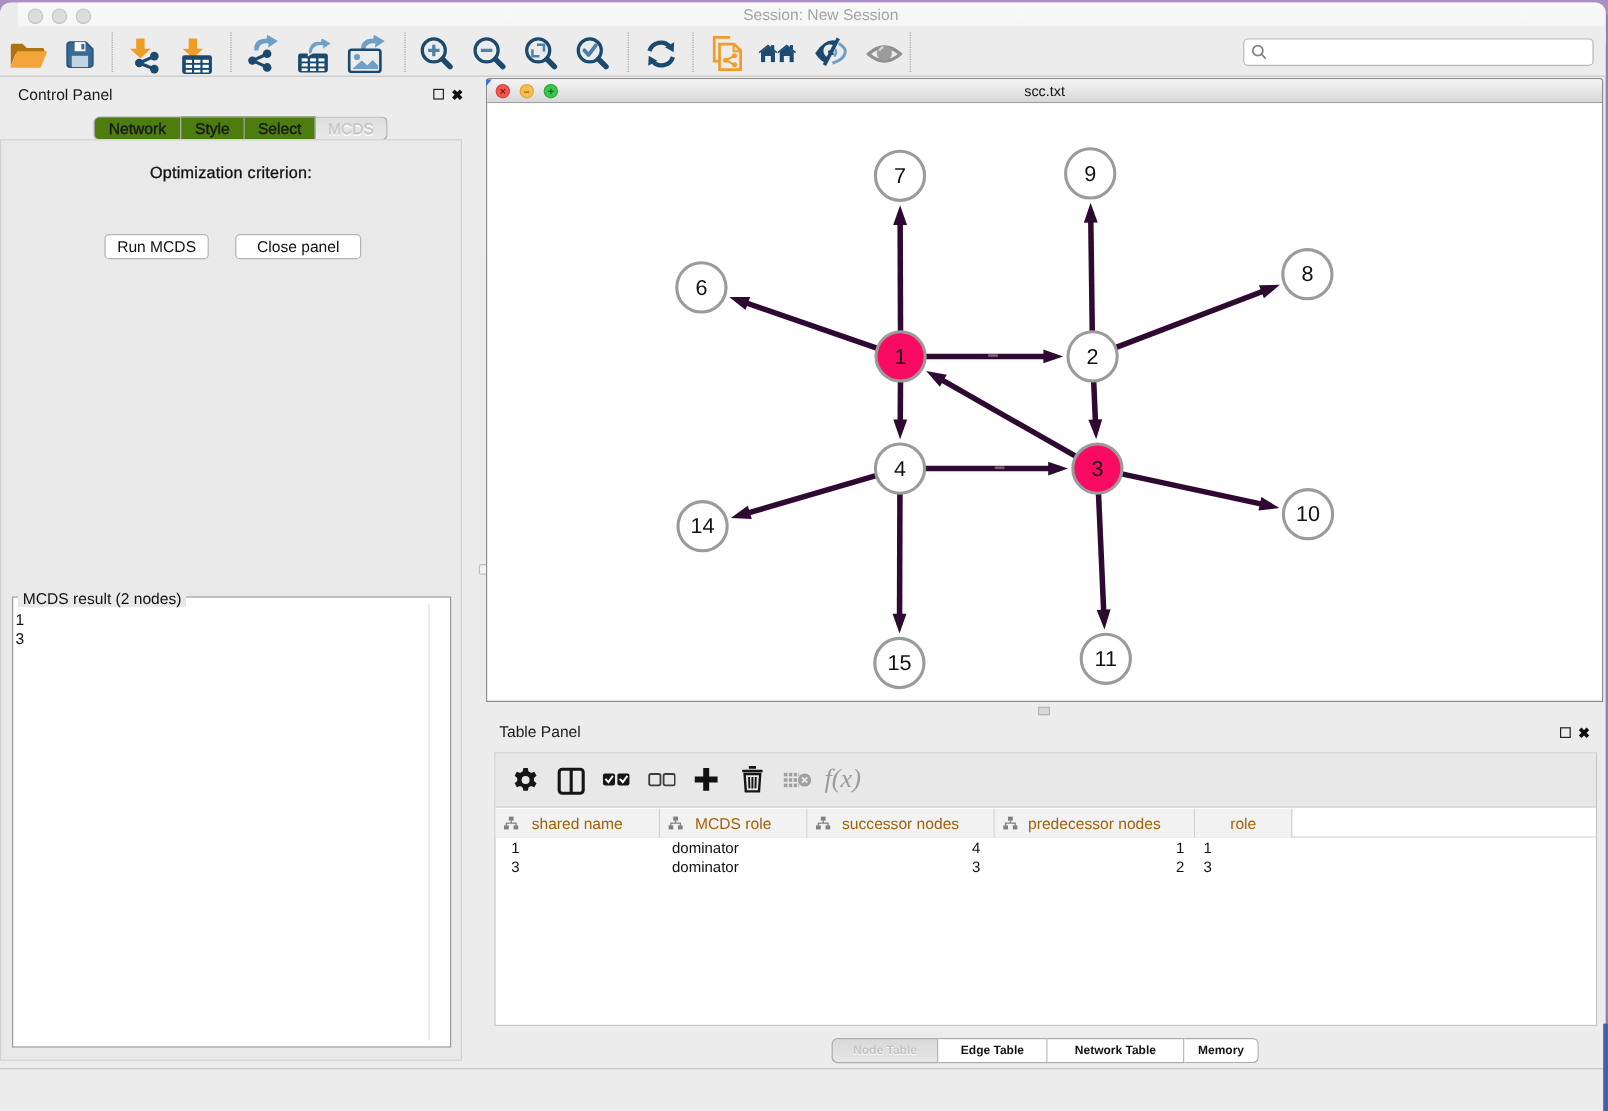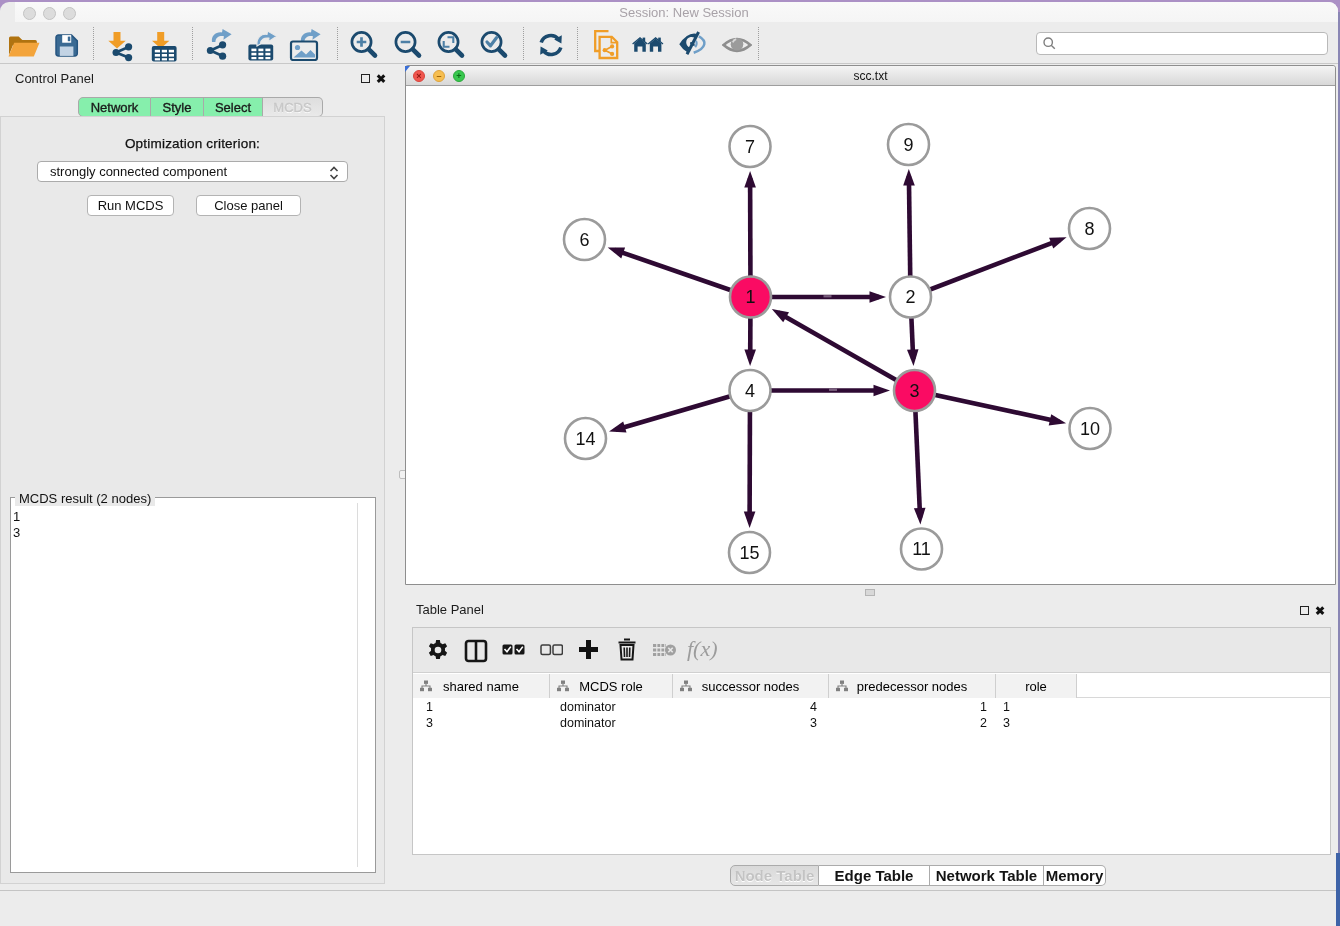--- a/index.html
+++ b/index.html
@@ -9,46 +9,46 @@
 #titlebar{left:15px;top:0;width:1338px;height:36px;background:linear-gradient(#f9f9f9,#f2f2f2);border-bottom:1px solid #d9d9d9}
 .tl{top:5px;width:13px;height:13px;border-radius:50%;background:#dcdcdc;border:1px solid #c3c3c3}
 #wtitle{left:0;top:3px;width:1338px;text-align:center;font-size:13px;color:#a8a2a8}
 #toolbar{left:0;top:20px;width:1338px;height:42px;background:#ececec;border-bottom:1px solid #c8c8c8}
 .sep{top:5px;height:33px;width:0;border-left:1px dotted #9f9f9f}
 #searchbox{left:1036px;top:10px;width:292px;height:23px;background:#fff;border:1px solid #b9b9b9;border-radius:4px}
 #cp-title{left:15px;top:69px;font-size:13px;color:#1c1c1c}
 .hicon-sq{width:9px;height:9px;border:1.5px solid #222}
 .hicon-x{font-size:12px;color:#111;font-weight:bold;line-height:1}
 #tabs{left:78px;top:95px;height:20px;display:flex;font-size:13px;color:#1a1a1a;-webkit-text-stroke:0.35px #1a1a1a}
-#tabs .tab{background:#86efac;border:1px solid #a9a9a9;border-left:none;display:flex;align-items:center;justify-content:center;height:20px}
+#tabs .tab{background:#4d7c0f;border:1px solid #a9a9a9;border-left:none;display:flex;align-items:center;justify-content:center;height:20px}
 #tabs .tab:first-child{border-left:1px solid #a9a9a9;border-radius:5px 0 0 5px}
 #tabs .tab:last-child{border-radius:0 5px 5px 0}
 #tabs .tab.dis{background:linear-gradient(#dedede,#e9e9e9);color:#c7c7c7;text-shadow:0 1px 0 #fff;-webkit-text-stroke:0.35px #c7c7c7}
 #cpanel{left:0;top:114px;width:385px;height:768px;background:#e9e9e9;border:1px solid #d2d2d2}
 #optlabel{left:0;top:19px;width:383px;text-align:center;font-size:13.5px;letter-spacing:.2px;color:#111;-webkit-text-stroke:0.25px #111}
 #combo{left:36px;top:44px;width:311px;height:21px;background:#fff;border:1px solid #ababab;border-radius:4px;font-size:13px;color:#111;line-height:20px;padding-left:12px}
 .btn{background:#fff;border:1px solid #b3b3b3;border-radius:4px;font-size:13px;color:#111;display:flex;align-items:center;justify-content:center}
 #fieldset{left:9px;top:380px;width:366px;height:376px;background:#fff;border:1px solid #9a9a9a}
 #legend{left:4px;top:-7px;background:#e9e9e9;padding:0 4px;font-size:13px;color:#111}
 #mcdsvals{left:2px;top:11px;font-size:13px;color:#111;line-height:16px}
 #vline{left:346px;top:5px;width:1px;height:364px;background:#dcdcdc}
 #divhandle{left:399px;top:468px;width:8px;height:9px;background:#f2f2f2;border:1px solid #bdbdbd;border-radius:2px}
 #netframe{left:405px;top:63px;width:931px;height:520px;border:1px solid #8e8e8e;border-radius:3px 3px 0 0;background:#fff}
 #netheader{left:0;top:0;width:929px;height:20px;background:linear-gradient(#f4f4f4,#d8d8d8);border-bottom:1px solid #9e9e9e;border-radius:3px 3px 0 0}
 .light{top:4px;width:12px;height:12px;border-radius:50%;font-size:9px;font-weight:bold;text-align:center;line-height:11px}
 #nettitle{left:0;top:3px;width:929px;text-align:center;font-size:12px;color:#111}
 #bothandle{left:865px;top:587px;width:10px;height:7px;background:#d8d8d8;border:1px solid #b5b5b5}
 #tp-title{left:416px;top:600px;font-size:13px;color:#1c1c1c}
 #tpbox{left:412px;top:625px;width:919px;height:228px;background:#fff;border:1px solid #c6c6c6}
 #tptoolbar{left:0;top:0;width:917px;height:45px;background:#e8e8e8;border-bottom:1px solid #d0d0d0}
-#thead{left:0;top:46px;width:917px;height:24px;border-bottom:1px solid #d8d8d8;font-size:13px;color:#000000}
+#thead{left:0;top:46px;width:917px;height:24px;border-bottom:1px solid #d8d8d8;font-size:13px;color:#a16207}
 .hcell{position:absolute;top:0;height:24px;background:#f2f2f2;border-right:1px solid #cfcfcf;display:flex;align-items:center;justify-content:center}
 .hico{position:absolute;left:7px;top:6px}
 .trow{position:absolute;font-size:12.5px;color:#111;height:17px;line-height:17px}
-#btabs{left:730px;top:863px;height:21px;display:flex;font-size:15px;font-weight:bold;color:#141414}
+#btabs{left:693px;top:863px;height:21px;display:flex;font-size:10px;font-weight:bold;color:#141414}
 #btabs .tab{background:#fff;border:1px solid #ababab;border-left:none;display:flex;align-items:center;justify-content:center;height:21px}
 #btabs .tab:first-child{border-left:1px solid #ababab;border-radius:5px 0 0 5px}
 #btabs .tab:last-child{border-radius:0 5px 5px 0}
 #btabs .tab.dis{background:linear-gradient(#d9d9d9,#e6e6e6);color:#c3c3c3;text-shadow:0 1px 0 #fff}
 #statusline{left:0;top:888px;width:1338px;height:1px;background:#c4c4c4}
 #statusbar{left:0;top:889px;width:1338px;height:35px;background:#ededed}
 #listbtn{left:11px;top:10px;width:28px;height:21px;background:#fdfdfd;border:1px solid #bfbfbf;border-radius:2px;display:flex;align-items:center;justify-content:center}
 #membtn{left:1255px;top:7px;width:72px;height:23px;background:#f3f3f3;border:1px solid #aaa;border-radius:3px;font-size:12px;color:#111;display:flex;align-items:center;justify-content:center;gap:6px}
 .memdot{width:11px;height:11px;border-radius:50%;background:#1f8c33}
 </style></head><body>
@@ -208,26 +208,20 @@
 <div class="abs hicon-sq" style="left:361px;top:72px"></div>
 <div class="abs hicon-x" style="left:376px;top:71px">✖</div>
 <div class="abs" id="tabs">
  <div class="tab" style="width:73px">Network</div>
  <div class="tab" style="width:53px">Style</div>
  <div class="tab" style="width:59px">Select</div>
  <div class="tab dis" style="width:60px">MCDS</div>
 </div>
 <div class="abs" id="cpanel">
  <div class="abs" id="optlabel">Optimization criterion:</div>
- <div class="abs" id="combo">strongly connected component
-  <svg class="abs" style="right:8px;top:3px" width="10" height="16" viewBox="0 0 10 16">
-   <path d="M1.5 6 L5 2.5 L8.5 6" fill="none" stroke="#444" stroke-width="1.6"></path>
-   <path d="M1.5 10 L5 13.5 L8.5 10" fill="none" stroke="#444" stroke-width="1.6"></path>
-  </svg>
- </div>
  <div class="abs btn" style="left:86px;top:78px;width:87px;height:21px">Run MCDS</div>
  <div class="abs btn" style="left:195px;top:78px;width:105px;height:21px">Close panel</div>
  <div class="abs" id="fieldset">
   <div class="abs" id="legend">MCDS result (2 nodes)</div>
   <div class="abs" id="mcdsvals">1<br>3</div>
   <div class="abs" id="vline"></div>
  </div>
 </div>
 <div class="abs" id="divhandle"></div>
 <div class="abs" id="netframe">
@@ -387,19 +381,19 @@
  <div class="trow" style="left:470px;top:71px;width:104px;text-align:right">1</div>
  <div class="trow" style="left:590px;top:71px">1</div>
  <div class="trow" style="left:13px;top:87px">3</div>
  <div class="trow" style="left:147px;top:87px">dominator</div>
  <div class="trow" style="left:300px;top:87px;width:104px;text-align:right">3</div>
  <div class="trow" style="left:470px;top:87px;width:104px;text-align:right">2</div>
  <div class="trow" style="left:590px;top:87px">3</div>
 </div>
 <div class="abs" id="btabs">
  <div class="tab dis" style="width:89px">Node Table</div>
- <div class="tab" style="width:111px">Edge Table</div>
+ <div class="tab" style="width:91px">Edge Table</div>
  <div class="tab" style="width:114px">Network Table</div>
  <div class="tab" style="width:62px">Memory</div>
 </div>
 <div class="abs" id="statusline"></div>
 </div>
 <div class="abs" style="left:1336px;top:853px;width:4px;height:73px;background:#3e63a8"></div>
 
 </body></html>

